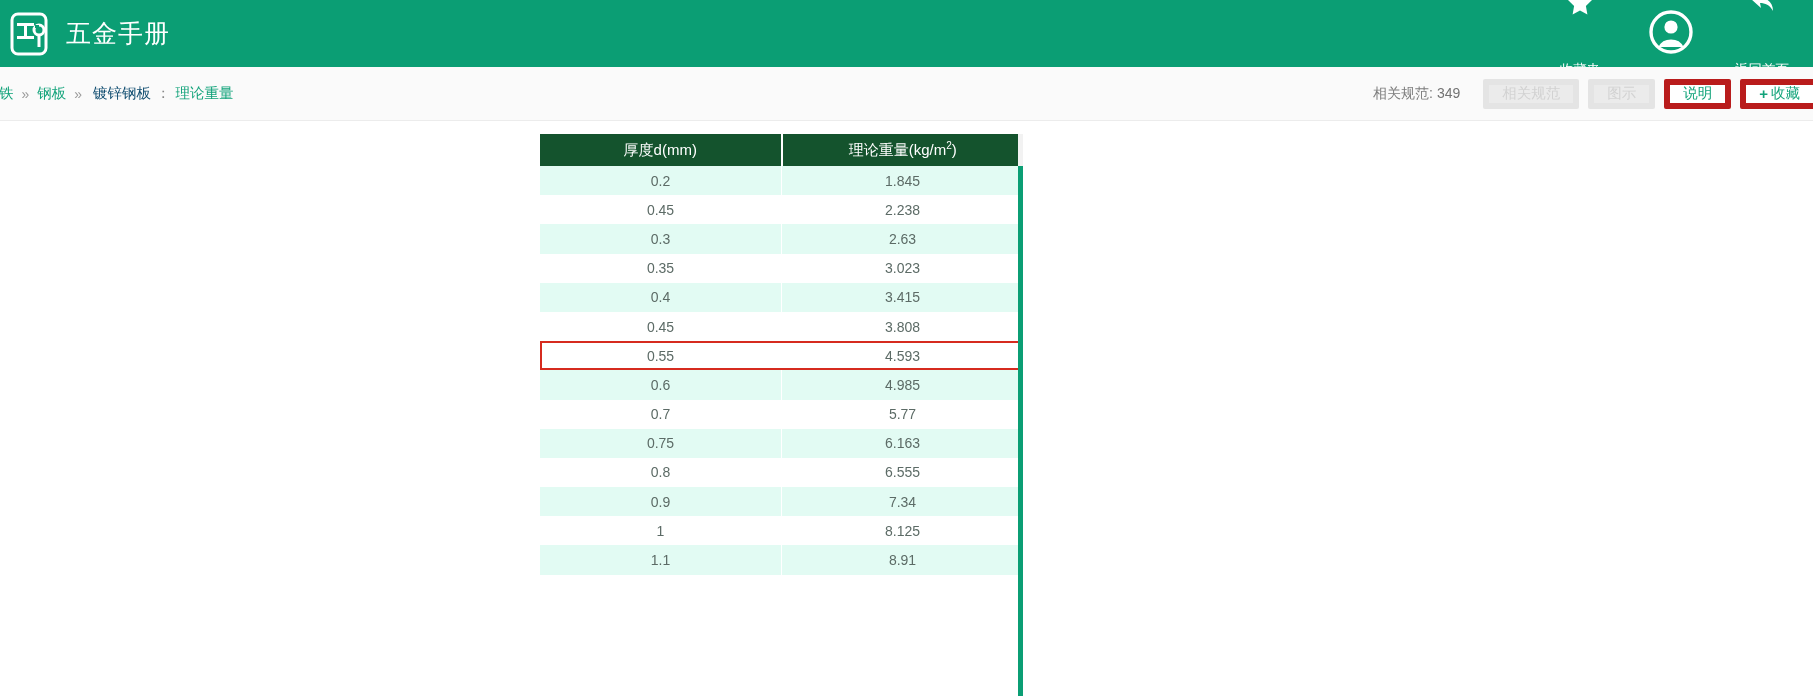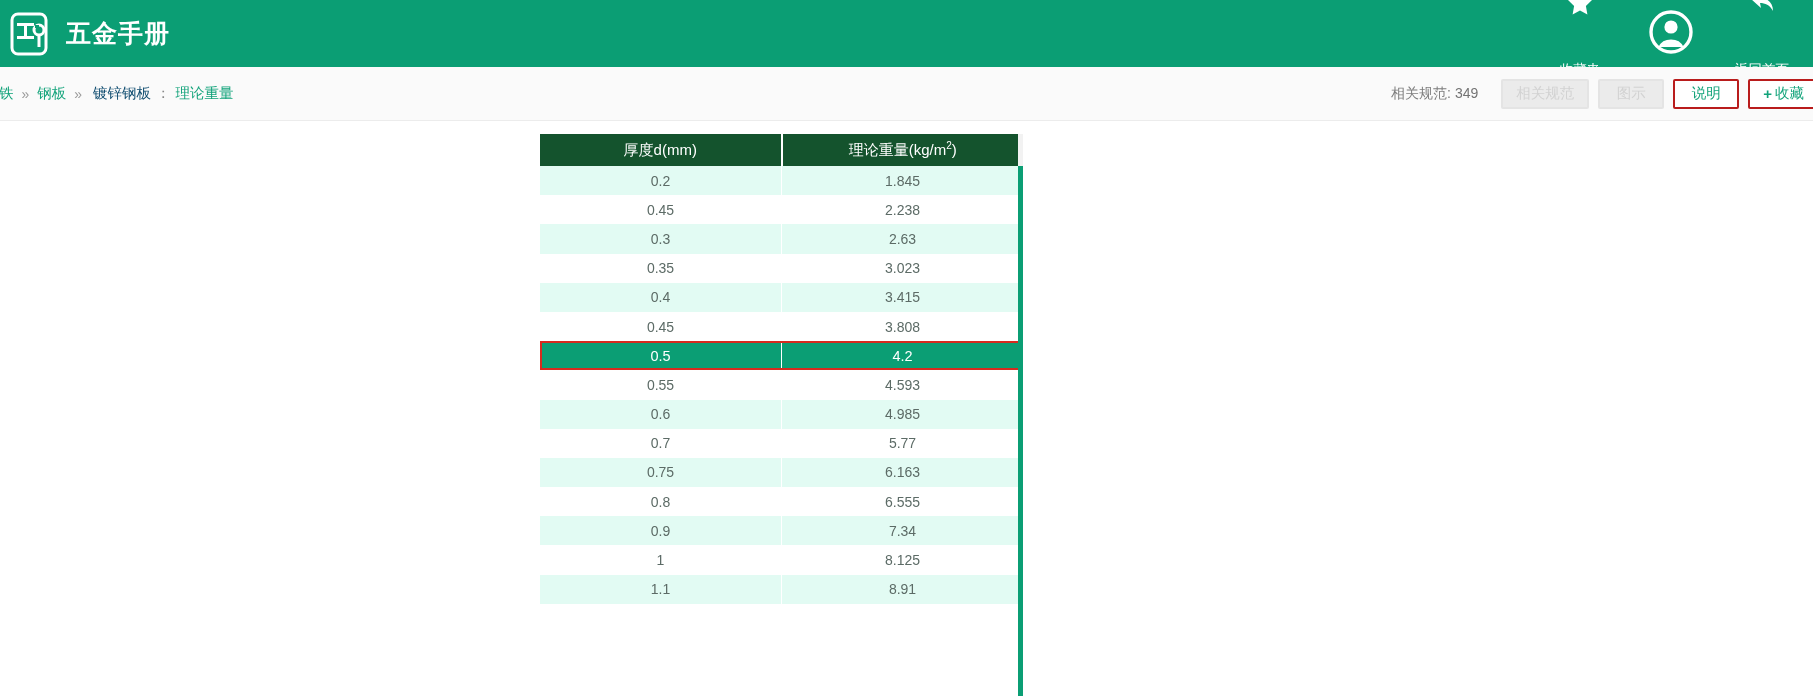--- a/index.html
+++ b/index.html
@@ -29,21 +29,20 @@
   .brand-logo {
     width: 44px; height: 46px;
     margin-right: 14px;
     flex: 0 0 auto;
   }
   .brand-title {
     color: #ffffff;
     font-size: 25px;
     letter-spacing: 1px;
     white-space: nowrap;
-    font-weight: bold;
   }
   .header-right {
     margin-left: auto;
     display: flex;
     align-items: center;
     height: 67px;
     padding-right: 8px;
   }
   .hdr-item {
     display: flex;
@@ -130,21 +129,21 @@
   }
   .pop-count .num { color: #737373; }
   .btn {
     height: 30px;
     min-width: 66px;
     padding: 0 13px;
     display: flex;
     align-items: center;
     justify-content: center;
     font-size: 14.5px;
-    border: 2px solid #b91c1c;
+    border: 6px solid #b91c1c;
     background: #ffffff;
     color: #12a37a;
     margin-left: 9px;
     border-radius: 2px;
     white-space: nowrap;
   }
   .btn.disabled {
     background: #ebebeb;
     border-color: #e4e4e4;
     color: #d2d2d2;
@@ -342,24 +341,20 @@
             <td>3.023</td>
           </tr>
           <tr class="odd">
             <td>0.4</td>
             <td>3.415</td>
           </tr>
           <tr class="even">
             <td>0.45</td>
             <td>3.808</td>
           </tr>
-          <tr class="sel">
-            <td>0.5</td>
-            <td>4.2</td>
-          </tr>
           <tr class="even">
             <td>0.55</td>
             <td>4.593</td>
           </tr>
           <tr class="odd">
             <td>0.6</td>
             <td>4.985</td>
           </tr>
           <tr class="even">
             <td>0.7</td>

